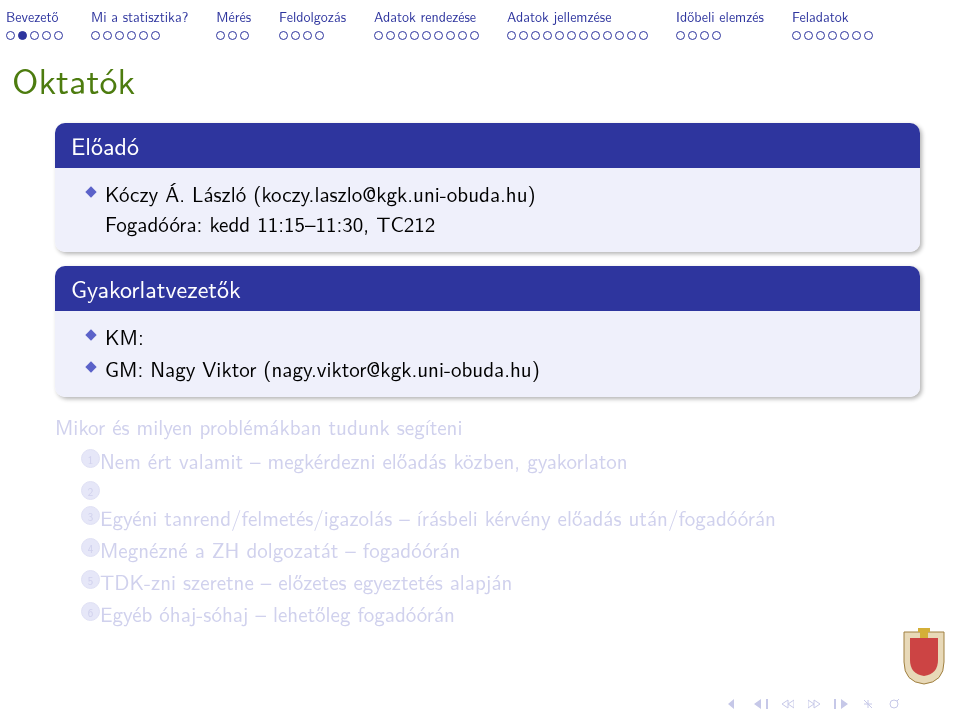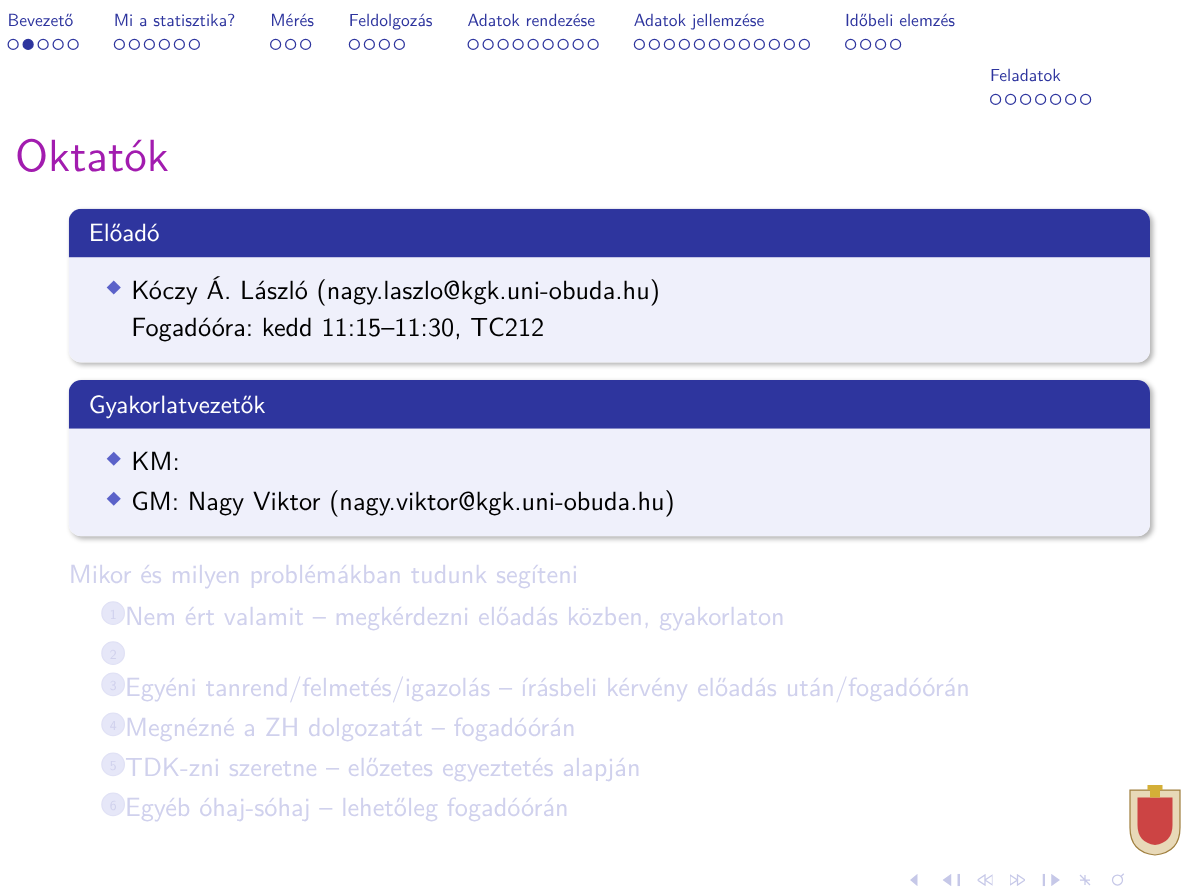--- a/index.html
+++ b/index.html
@@ -19,44 +19,44 @@
     padding: 4px 6px 0 6px;
     color: #2e359e;
   }
   .section {
     display: flex;
     flex-direction: column;
     align-items: flex-start;
     margin-right: 28px;
     white-space: nowrap;
   }
-  .section:last-child { margin-right: 0; margin-top: 44px; }
+  .section:last-child { margin-right: 0; }
   .sec-label { color: #2e359e; padding: 2px 0 3px 0; }
   .pips { display: flex; gap: 3px; margin-top: 2px; }
   .pip {
     width: 9px; height: 9px; border-radius: 50%;
     border: 1px solid #2e359e;
     box-sizing: border-box;
   }
   .pip.filled { background: #2e359e; }
   .title {
-    color: #a21caf;
+    color: #4d7c0f;
     font-size: 36px;
     padding: 12px 0 8px 12px;
   }
   .block {
     margin: 10px 40px 14px 55px;
     border-radius: 10px;
     box-shadow: 2px 2px 4px rgba(0,0,0,0.3);
     overflow: hidden;
   }
   .block-header {
     background: #2e359e;
     color: #fff;
-    font-size: 20px;
+    font-size: 24px;
     padding: 4px 16px 6px 16px;
   }
   .block-body {
     background: #eff0fb;
     padding: 8px 20px 12px 20px;
     font-size: 21px;
     color: #000;
   }
   .bullet-row {
     display: flex;
@@ -209,21 +209,21 @@
   </div>
 
 <div class="title">Oktatók</div>
 
 <div class="block">
   <div class="block-header">Előadó</div>
   <div class="block-body">
     <div class="bullet-row">
       <div class="diamond"></div>
       <div>
-        <span>Kóczy Á. László (nagy.laszlo@kgk.uni-obuda.hu)</span><br>
+        <span>Kóczy Á. László (koczy.laszlo@kgk.uni-obuda.hu)</span><br>
         <span>Fogadóóra: kedd 11:15–11:30, TC212</span>
       </div>
     </div>
   </div>
 </div>
 
 <div class="block">
   <div class="block-header">Gyakorlatvezetők</div>
   <div class="block-body">
     <div class="bullet-row">

